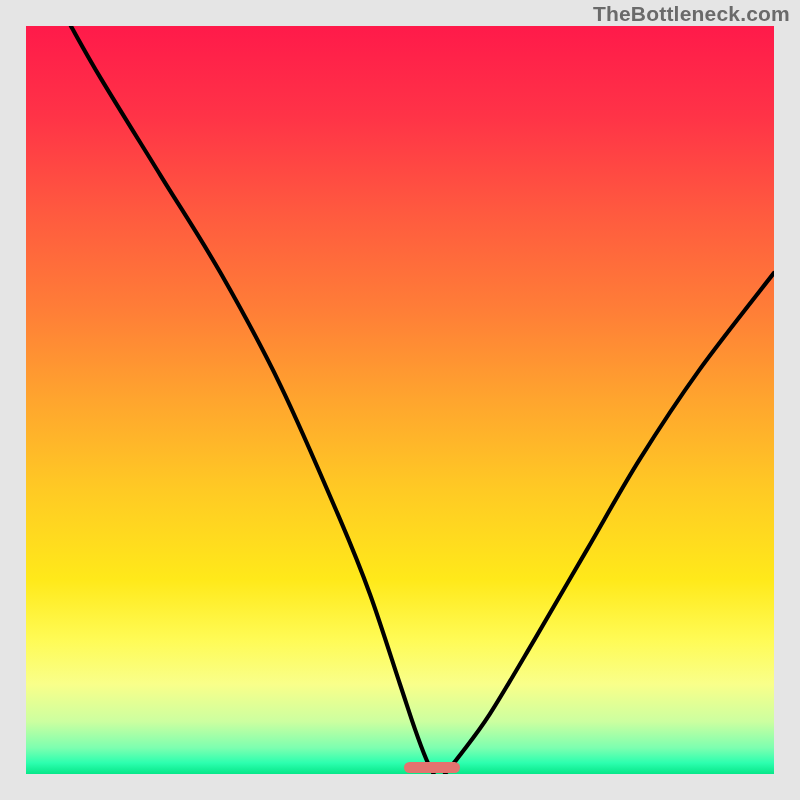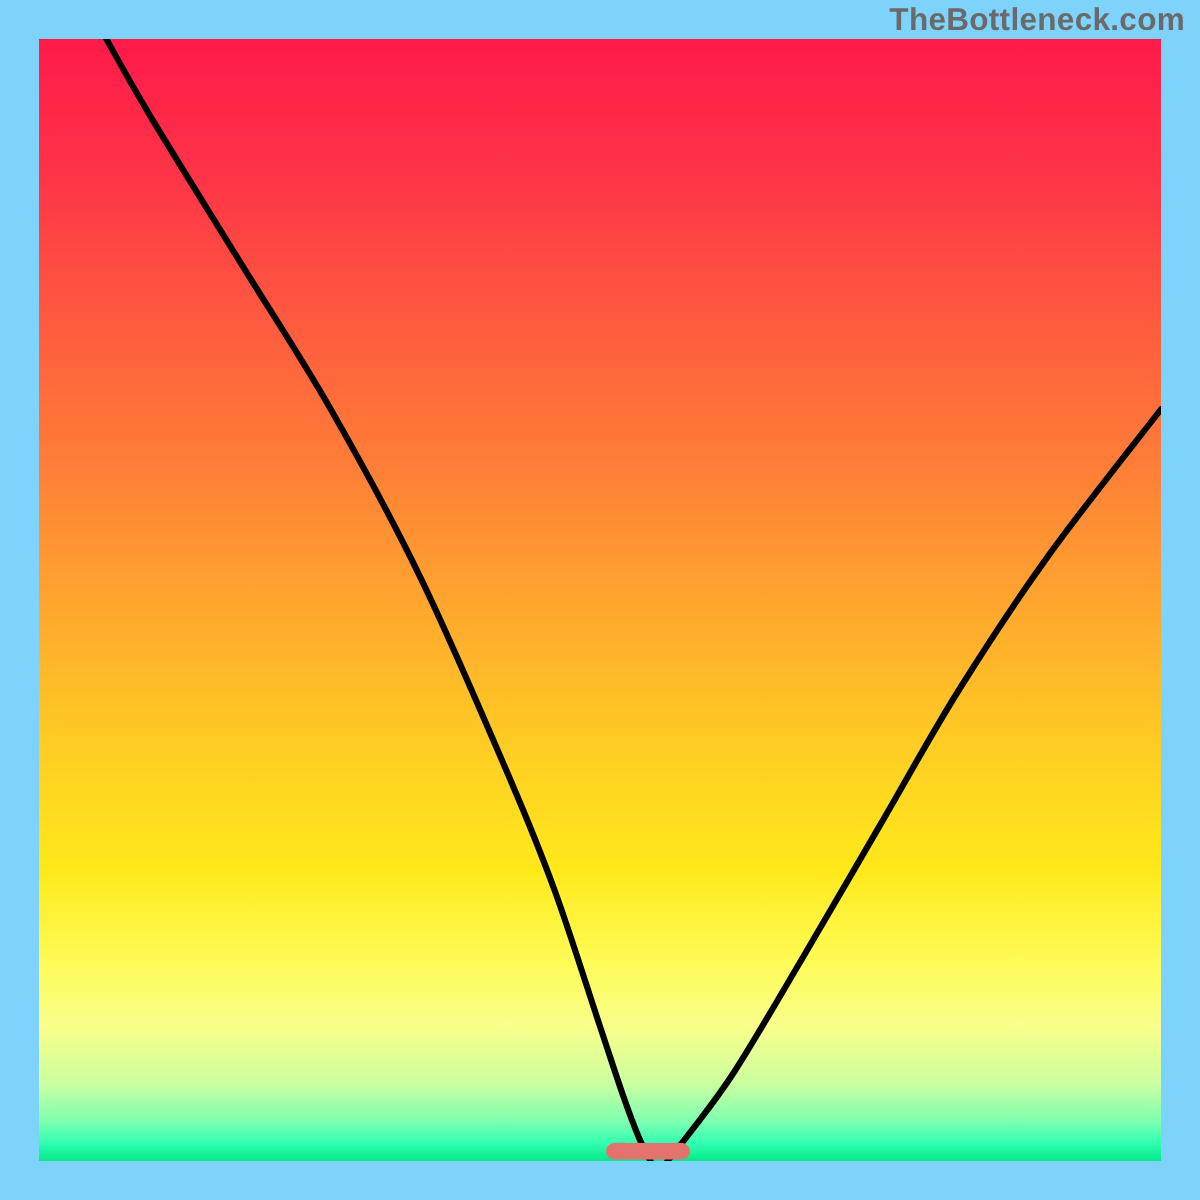--- a/index.html
+++ b/index.html
@@ -9,21 +9,21 @@
     height: 800px;
     background: #000;
     overflow: hidden;
   }
   .frame {
     position: absolute;
     left: 0;
     top: 0;
     width: 800px;
     height: 800px;
-    background: #7dd3fc;
+    background: #e5e5e5;
   }
   .plot {
     position: absolute;
     left: 26px;
     top: 26px;
     width: 748px;
     height: 748px;
     overflow: hidden;
   }
   .bg {

